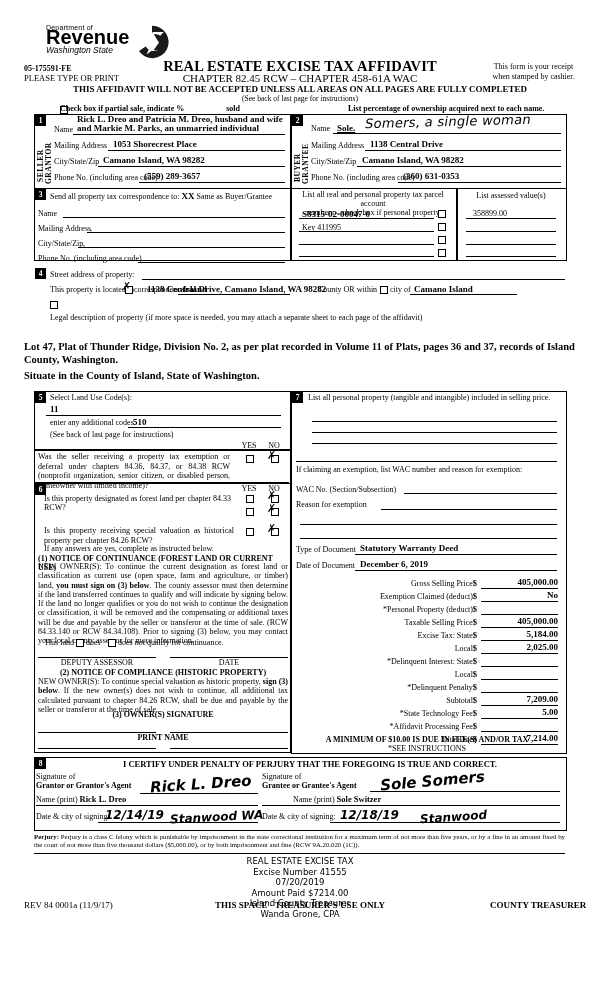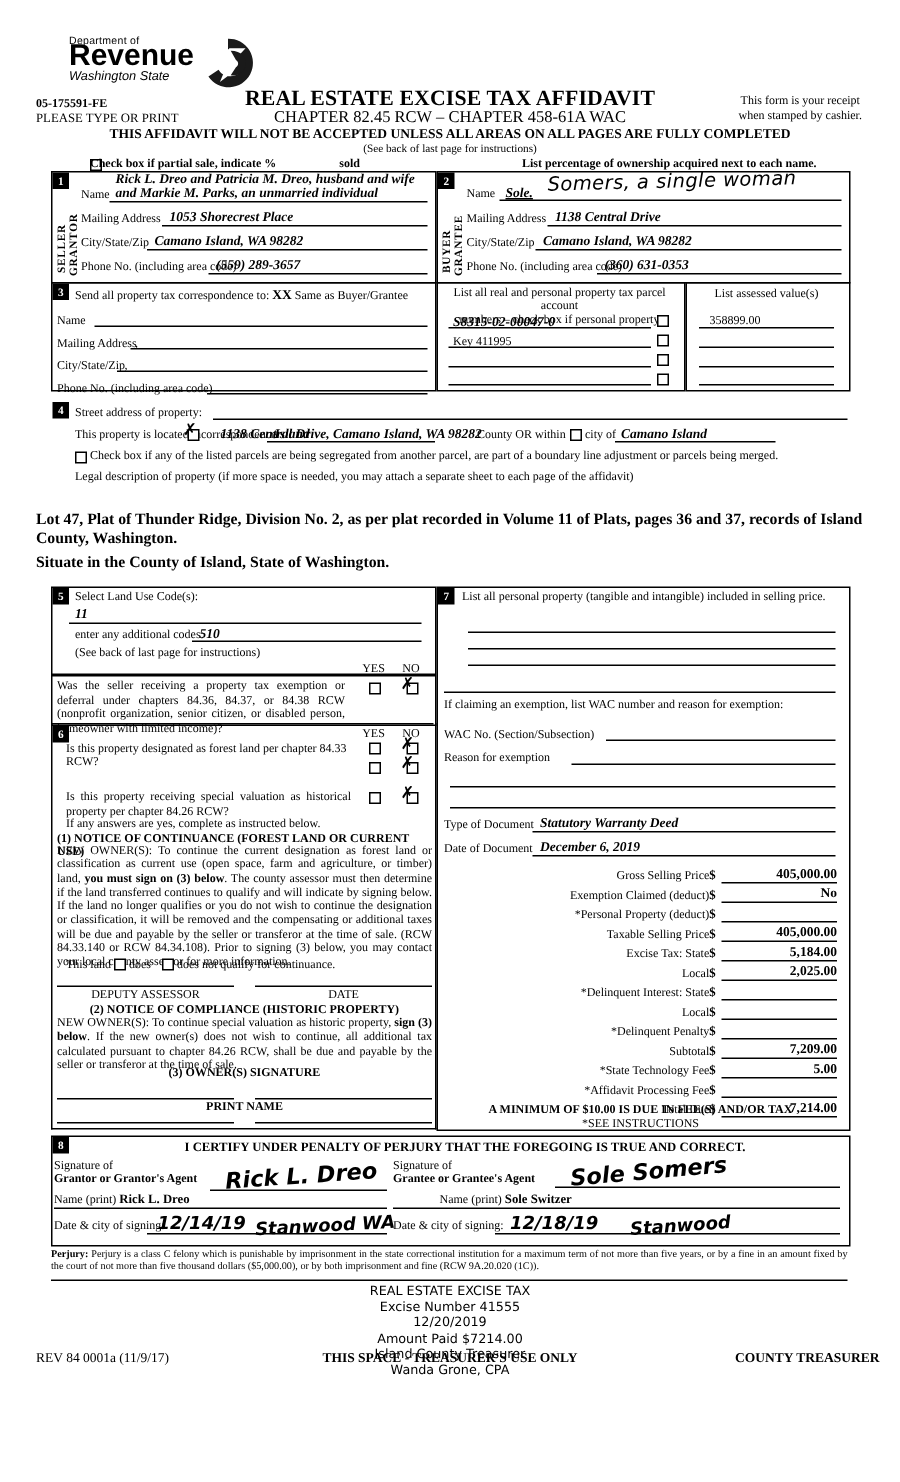--- a/index.html
+++ b/index.html
@@ -31,21 +31,21 @@
   .pctnote{position:absolute;left:348px;top:104px;font-size:8px;font-weight:bold;}
 
   
   .box{position:absolute;border:1px solid #000;}
   .numbox{position:absolute;background:#000;color:#fff;width:11px;height:11px;
     font-size:7.5px;font-weight:bold;text-align:center;line-height:11px;font-family:"Liberation Serif",serif;}
   .vtab{position:absolute;writing-mode:vertical-rl;transform:rotate(180deg);
     font-size:7.5px;font-weight:bold;letter-spacing:.5px;font-family:"Liberation Serif",serif;}
 
   .lbl{position:absolute;font-size:8px;}
-  .val{position:absolute;font-size:9px;font-weight:bold;font-style:italic;}
+  .val{position:absolute;font-size:9px;font-weight:bold;}
   .valn{position:absolute;font-size:8px;}
   .ul{position:absolute;border-bottom:1px solid #000;height:0;}
   .hand{position:absolute;font-family:"DejaVu Sans",sans-serif;font-size:13px;font-style:italic;
     transform:rotate(-1.5deg);letter-spacing:.3px;}
 
   .cb{position:absolute;border:1px solid #000;width:6px;height:6px;background:#fff;}
   .xm{position:absolute;font-size:11px;font-weight:bold;line-height:1;font-family:"DejaVu Sans",sans-serif;}
 
   .sec{position:absolute;font-size:8px;}
   .secb{position:absolute;font-size:8px;font-weight:bold;}
@@ -205,21 +205,20 @@
   <div class="lbl" style="left:134px;top:285px;">correspondence</div>
   <div class="val" style="left:183px;top:284px;">Island</div>
   <div class="ul" style="left:178px;top:294px;width:112px;"></div>
   <div class="lbl" style="left:318px;top:285px;">County OR  within</div>
   <div class="cb" style="left:380px;top:286px;"></div>
   <div class="lbl" style="left:390px;top:285px;">city of</div>
   <div class="val" style="left:414px;top:284px;">Camano Island</div>
   <div class="ul" style="left:410px;top:294px;width:107px;"></div>
 
   <div class="cb" style="left:50px;top:301px;"></div>
-  <div class="lbl" style="left:60px;top:299px;width:500px;">Check box if any of the listed parcels are being segregated from another parcel, are part of a boundary line adjustment or parcels being merged.</div>
 
   <div class="lbl" style="left:50px;top:313px;width:500px;">Legal description of property (if more space is needed, you may attach a separate sheet to each page of the affidavit)</div>
 
   <div class="legal" style="left:24px;top:340px;width:555px;">
     <span>Lot 47, Plat of Thunder Ridge, Division No. 2, as per plat recorded in Volume 11 of Plats, pages 36 and 37, records</span>
     <span>of Island County, Washington.</span>
   </div>
   <div class="situate" style="left:24px;top:370px;">Situate in the County of Island, State of Washington.</div>
 
   <div class="box" style="left:34px;top:391px;width:255px;height:57px;"></div>
@@ -435,19 +434,19 @@
   </div>
   <div class="ul" style="left:34px;top:853px;width:531px;"></div>
 
   <div class="sec" style="left:24px;top:900px;font-size:9px;">REV 84 0001a (11/9/17)</div>
   <div class="secb ctr" style="left:170px;top:900px;width:260px;font-size:9px;">THIS SPACE - TREASURER'S USE ONLY</div>
   <div class="secb" style="left:490px;top:900px;font-size:9px;">COUNTY TREASURER</div>
 
   <div class="stamp" style="left:185px;top:856px;width:230px;">
     <div>REAL ESTATE EXCISE TAX</div>
     <div>Excise Number 41555</div>
-    <div>12/20/2019</div>
+    <div>07/20/2019</div>
     <div>Amount Paid $7214.00</div>
     <div>Island County Treasurer</div>
     <div>Wanda Grone, CPA</div>
   </div>
 
 </div>
 
 </body></html>

